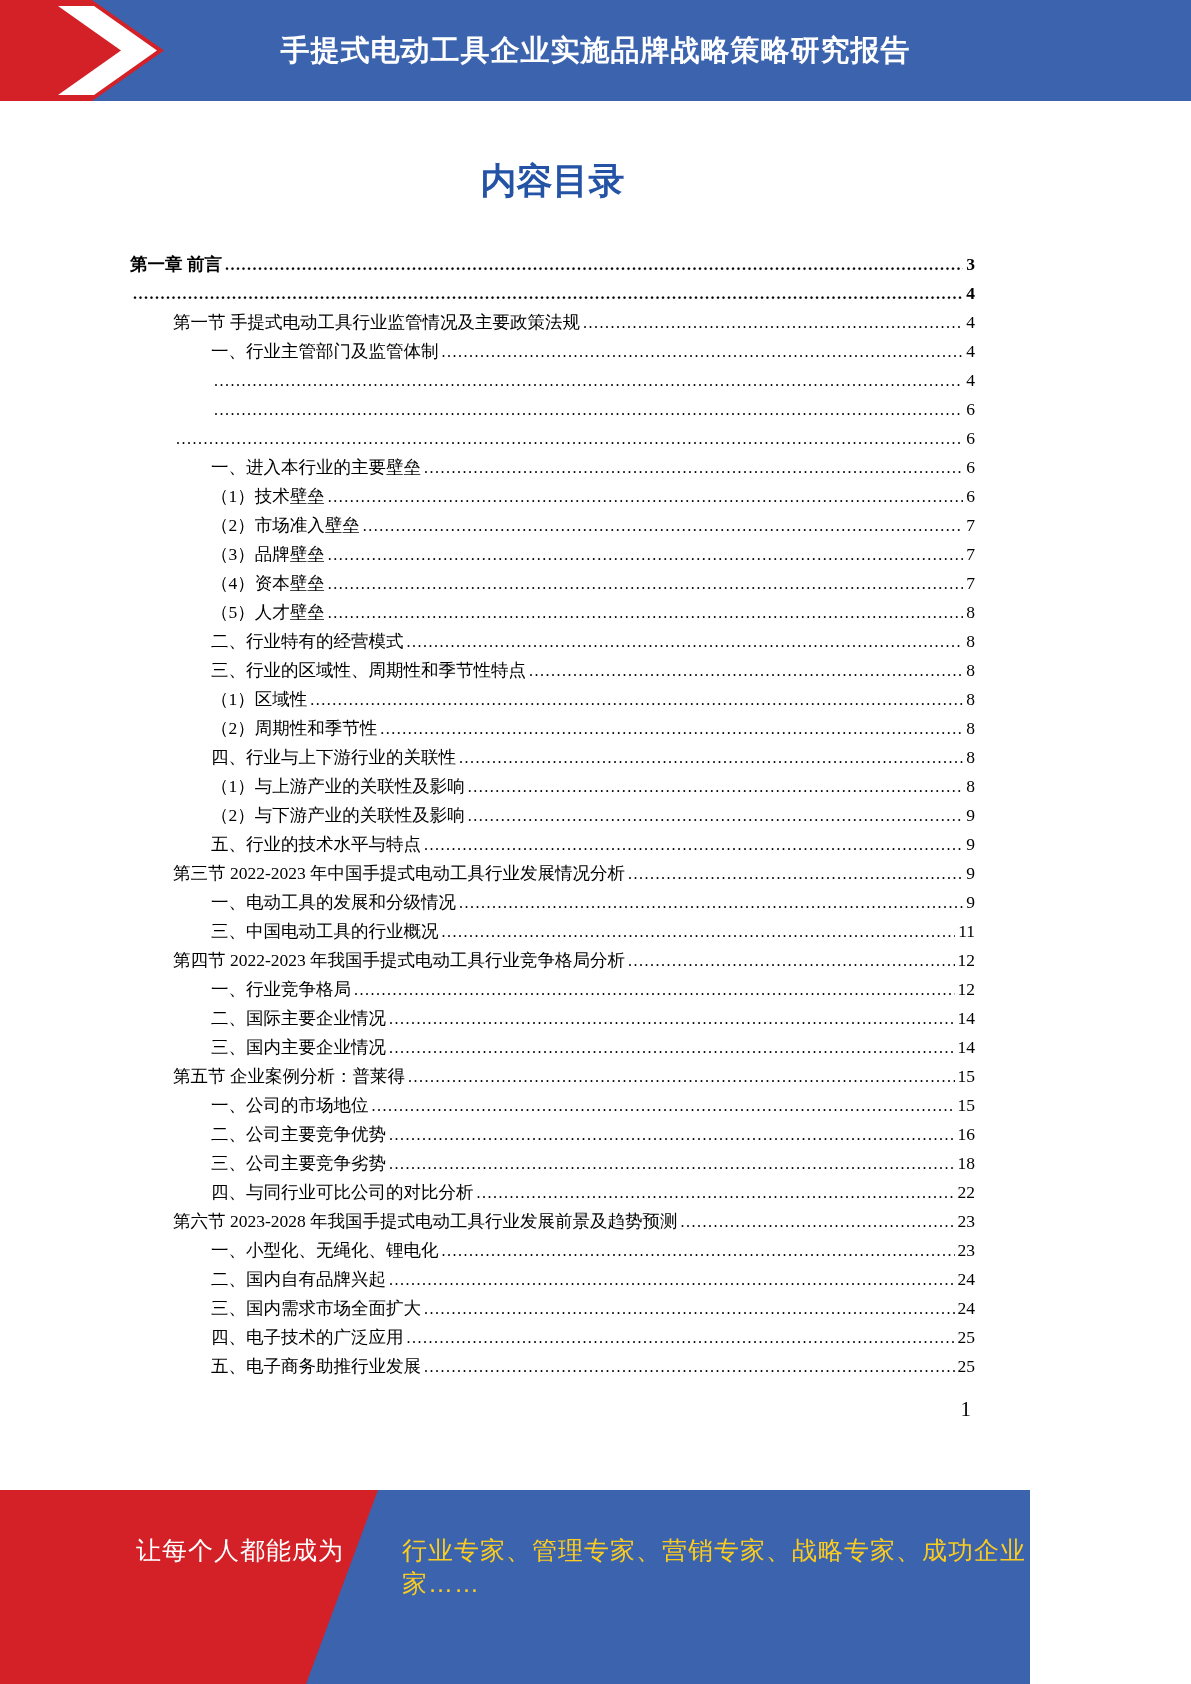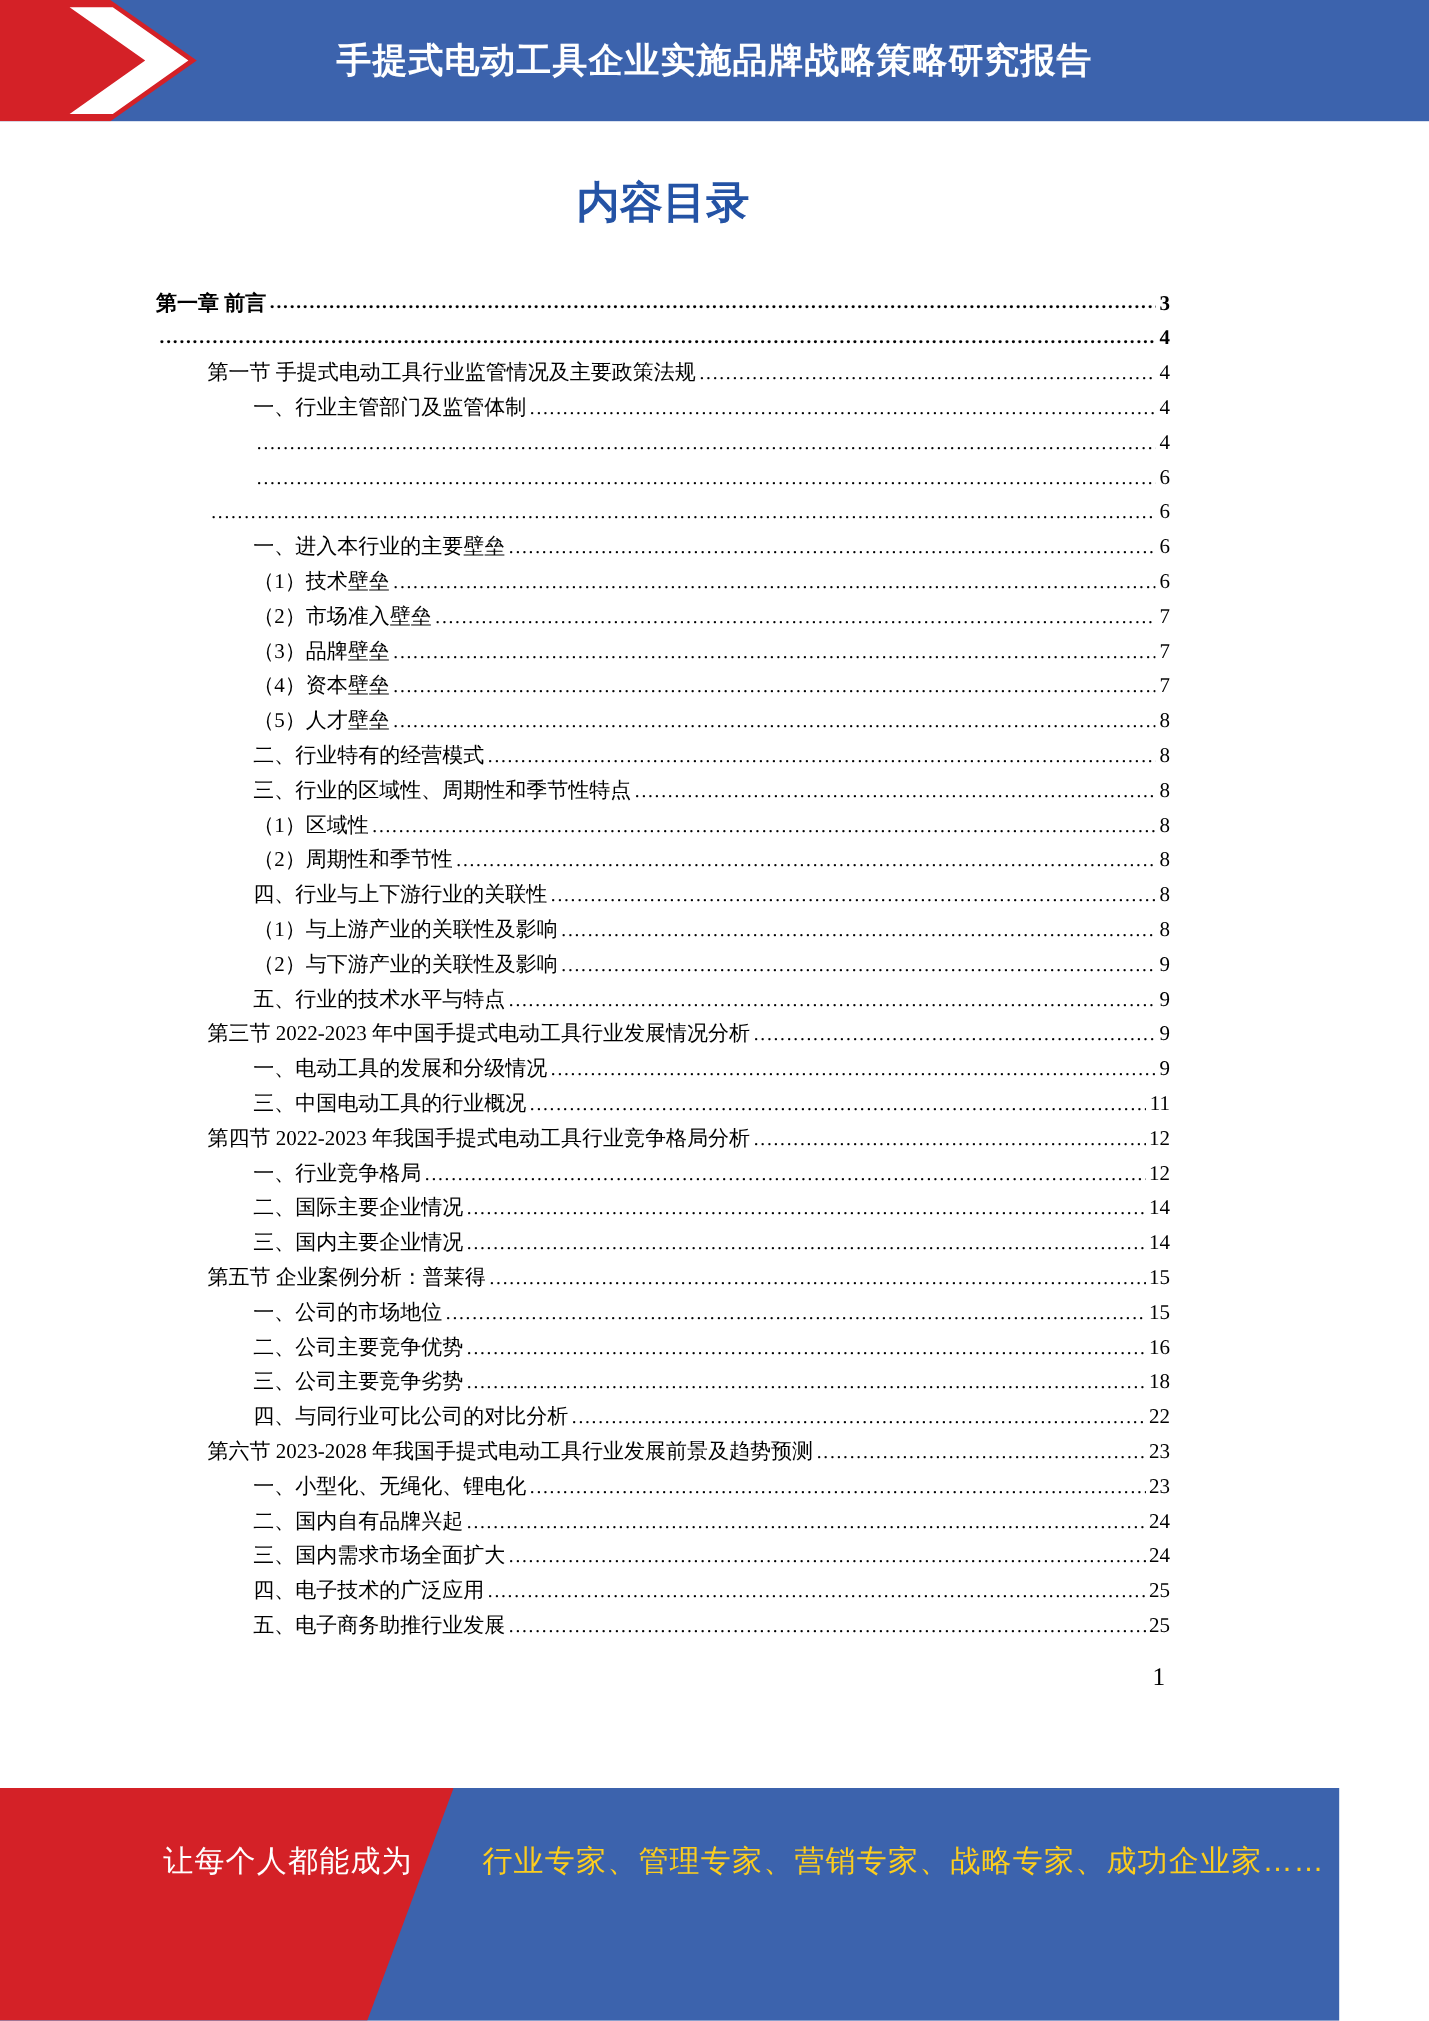--- a/index.html
+++ b/index.html
@@ -19,46 +19,46 @@
   .banner-arrow .red-shape { fill:var(--brand_red,#d42127); }
   .banner-arrow .white-chevron { fill:#ffffff; }
   .banner-title {
     position:absolute; left:0; top:0; width:100%; height:101px;
     display:flex; align-items:center; justify-content:center;
     color:#ffffff; font-family:"Liberation Sans","DejaVu Sans",sans-serif;
     font-weight:bold; font-size:29px; letter-spacing:1px;
   }
 
   
-  .content { position:absolute; top:89px; left:130px; width:845px; }
+  .content { position:absolute; top:101px; left:130px; width:845px; }
   .toc-title {
     margin-top:56px; text-align:center; font-size:36px; font-weight:bold;
     color:var(--title_blue,#2453a5);
   }
   .toc { margin-top:44px; }
   .toc-row {
     display:flex; align-items:baseline; height:29px; line-height:29px;
     font-size:17.5px; cursor:pointer;
   }
   .toc-text { white-space:nowrap; }
   .toc-leader { flex:1; overflow:hidden; white-space:nowrap; margin:0 3px; }
   .toc-leader::after {
     content:"...................................................................................................................................................................................................................................";
     letter-spacing:1.5px; font-size:16px;
   }
   .toc-page { white-space:nowrap; }
-  .toc-row.bold { font-weight:bold;align-items:flex-end; }
+  .toc-row.bold { font-weight:bold; }
   .toc-row.lvl1 { padding-left:43px; }
   .toc-row.lvl2 { padding-left:81px; }
 
   .page-number { margin-top:16px; text-align:right; font-size:21px; padding-right:4px; }
 
   
   .footer {
-    position:absolute; left:0; bottom:0; width:1116px; height:194px;
+    position:absolute; left:0; bottom:0; width:1030px; height:194px;
     background:var(--banner_blue,#3c63ad); overflow:hidden;
   }
   .footer-red {
     position:absolute; left:0; top:0; width:378px; height:100%;
     background:var(--brand_red,#d42127);
     clip-path:polygon(0 0, 100% 0, calc(100% - 72px) 100%, 0 100%);
   }
   .footer-left {
     position:absolute; left:136px; top:44px; font-size:25px; color:#ffffff;
     font-family:"Liberation Sans","DejaVu Sans",sans-serif; letter-spacing:1px;

